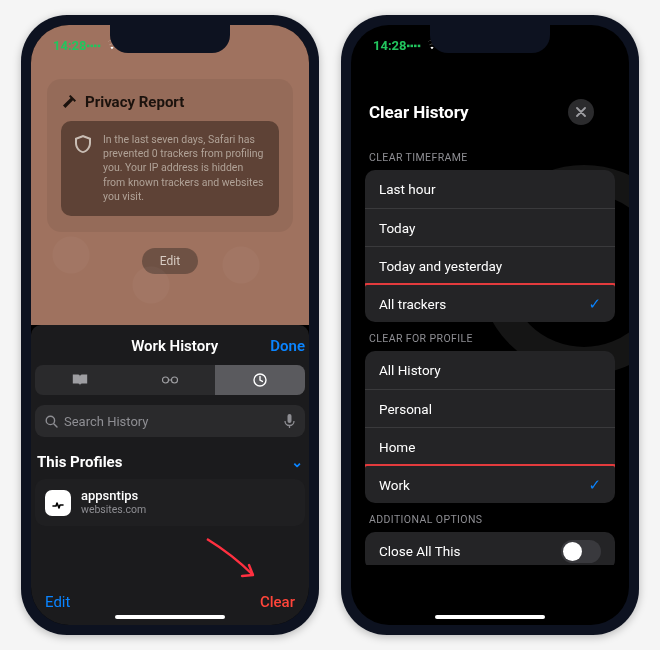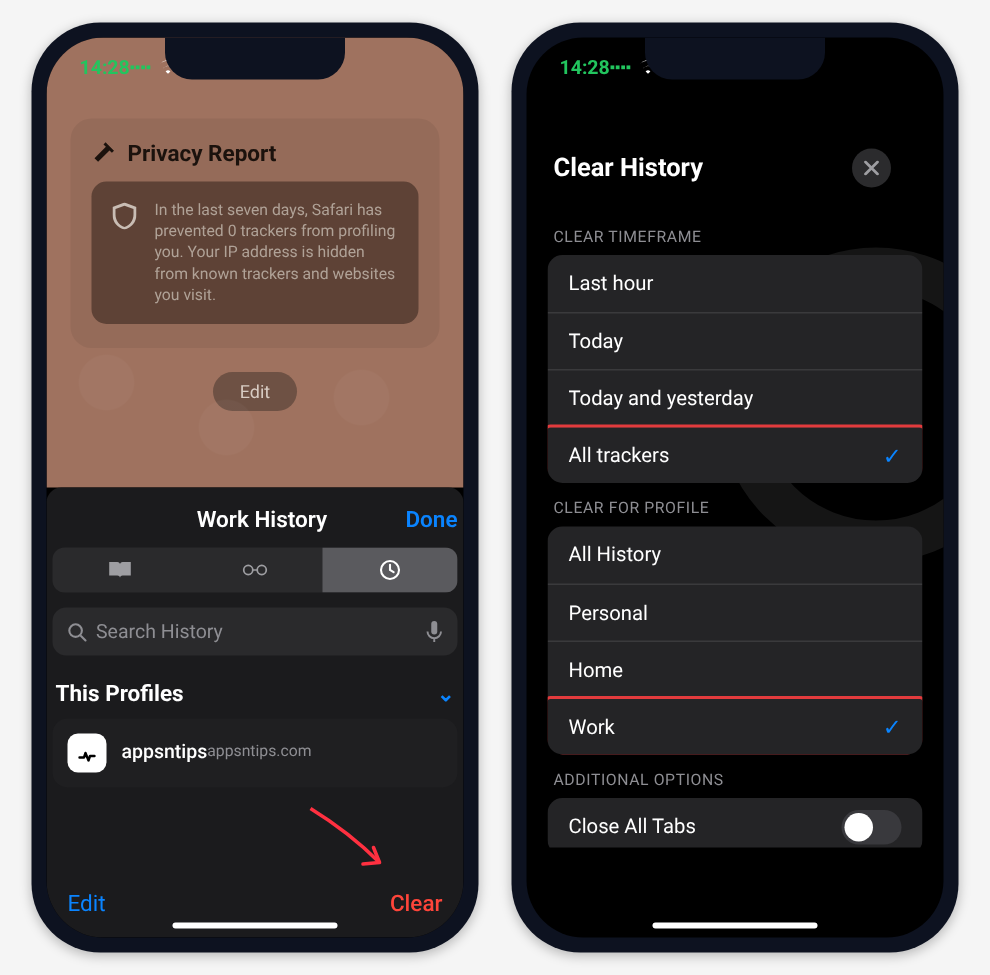--- a/index.html
+++ b/index.html
@@ -55,21 +55,21 @@
   .seg{display:flex;background:#2a2a2c;border-radius:8px;overflow:hidden;height:30px;}
   .seg-item{flex:1;display:flex;align-items:center;justify-content:center;color:#9e9ea2;}
   .seg-item.sel{background:#5a5a5e;color:#fff;}
   .seg-item svg{width:18px;height:14px;}
   .search{margin-top:10px;background:#2a2a2c;border-radius:9px;height:32px;display:flex;align-items:center;padding:0 10px;color:#8e8e93;font-size:13px;gap:6px;}
   .search .mic{margin-left:auto;}
   .section-head{display:flex;justify-content:space-between;align-items:center;color:#fff;font-weight:700;font-size:15px;margin:16px 2px 8px;}
   .chev{color:var(--blue);font-size:14px;}
   .hist-row{background:#1f1f21;border-radius:10px;padding:10px;display:flex;gap:10px;align-items:center;}
   .favicon{width:26px;height:26px;border-radius:7px;background:#fff;color:#000;font-weight:800;font-size:14px;display:flex;align-items:center;justify-content:center;}
-  .hist-text{display:flex;flex-direction:row;line-height:1.15;}
+  .hist-text{display:flex;flex-direction:column;line-height:1.15;}
   .hist-title{color:#fff;font-size:13px;font-weight:500;}
   .hist-sub{color:#8e8e93;font-size:10.5px;}
   .l-toolbar{position:absolute;bottom:14px;left:14px;right:14px;display:flex;justify-content:space-between;font-size:15px;}
   .tb-edit{color:var(--blue);}
   .tb-clear{color:var(--red);font-weight:500;}
   .arrow{position:absolute;bottom:42px;right:46px;pointer-events:none;}
 
   
   .r-screen{background:#000;}
   .r-bg-circle{position:absolute;top:140px;right:-60px;width:210px;height:210px;border-radius:50%;border:28px solid #151515;}
@@ -169,21 +169,21 @@
       </div>
       <div class="hist-row">
         <div class="favicon">
           <svg width="16" height="16" viewBox="0 0 16 16">
               <rect width="16" height="16" rx="3" fill="#fff"></rect>
               <path d="M3 11h3l1-3 2 5 1-3h3" fill="none" stroke="#000" stroke-width="1.6" stroke-linecap="round" stroke-linejoin="round"></path>
             </svg>
         </div>
         <div class="hist-text">
           <span class="hist-title">appsntips</span>
-          <span class="hist-sub">appsntips.com</span>
+          <span class="hist-sub">websites.com</span>
         </div>
       </div>
       <div class="l-toolbar">
         <span class="tb-edit">Edit</span>
         <span class="tb-clear">Clear</span>
       </div>
       <svg class="arrow" width="60" height="48" viewBox="0 0 60 48">
         <path d="M4 4 Q 30 20 50 40" fill="none" stroke="#ff3040" stroke-width="2.4"></path>
         <path d="M50 40 l-4 -10 M50 40 l-11 1" fill="none" stroke="#ff3040" stroke-width="2.4" stroke-linecap="round"></path>
       </svg>
@@ -254,21 +254,21 @@
         <div class="row">
           <span>Work</span>
           <span class="check">✓</span>
           <span class="hl"></span>
         </div>
       </div>
 
       <div class="group-label">ADDITIONAL OPTIONS</div>
       <div class="group">
         <div class="row">
-          <span>Close All Tabs</span>
+          <span>Close All This</span>
           <span class="toggle"></span>
         </div>
       </div>
 
     </div>
 
     <div class="home-indicator"></div>
   </div>
 </div>
 

